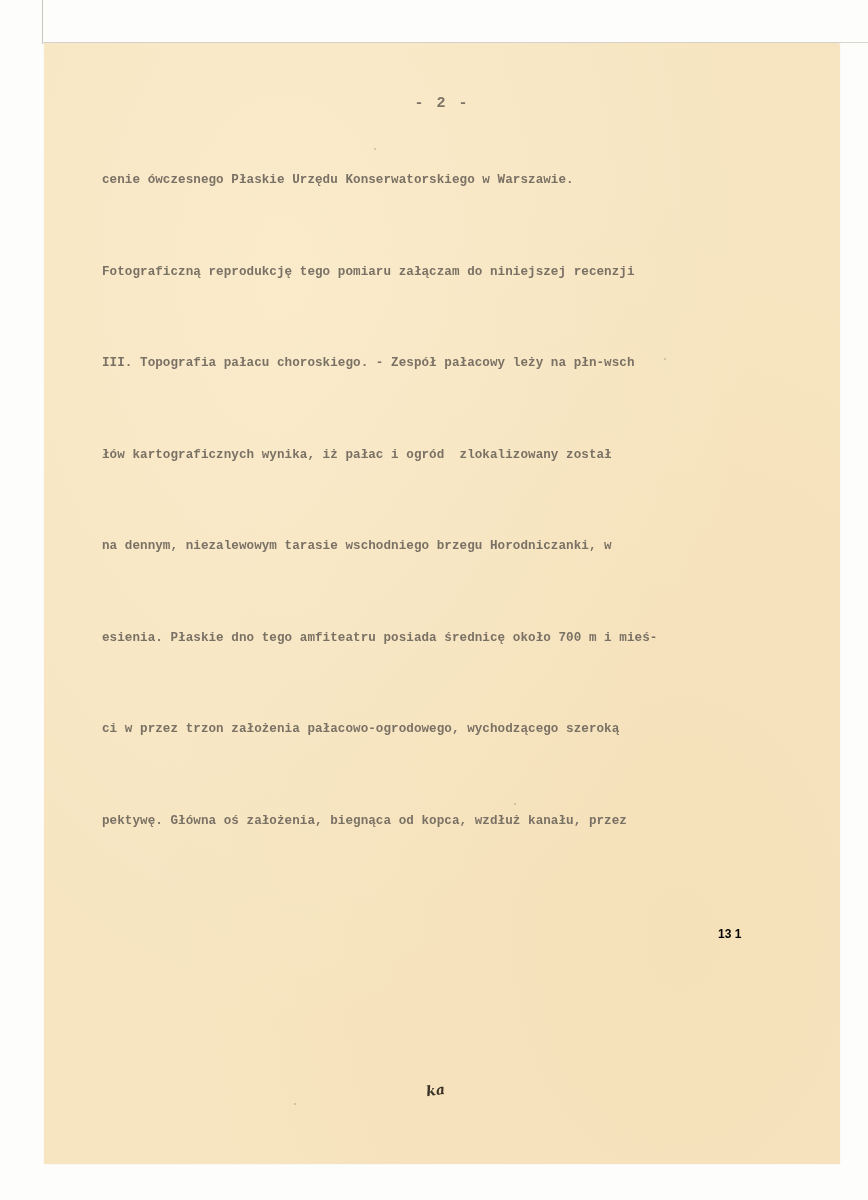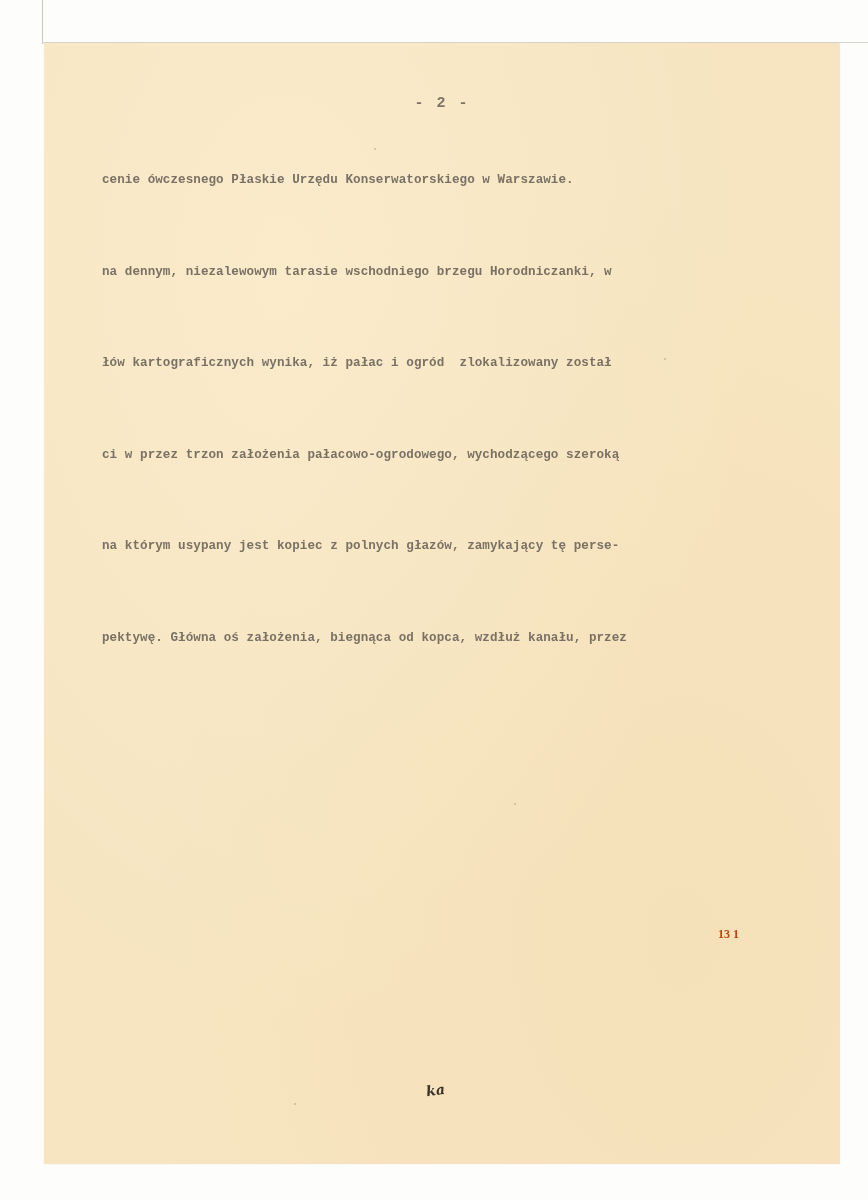--- a/index.html
+++ b/index.html
@@ -68,24 +68,24 @@
       letter-spacing: 0.05px;
     }
     .line {
       display: block;
       height: 30.5px;
     }
     .margin-note {
       position: absolute;
       left: 718px;
       top: 927px;
-      font-family: Liberation Serif, serif;
+      font-family: Liberation Sans, sans-serif;
       font-size: 12px;
       font-weight: bold;
-      color: #c2410c;
+      color: #000000;
     }
     .ink-mark {
       position: absolute;
       left: 426px;
       top: 1082px;
       font-family: "DejaVu Serif", serif;
       font-style: italic;
       font-weight: bold;
       font-size: 14px;
       color: #3a3228;
@@ -109,24 +109,26 @@
   <div class="page-number">- 2 -</div>
 
   <div class="speck" style="left:330px;top:105px"></div>
   <div class="speck" style="left:620px;top:315px"></div>
   <div class="speck" style="left:470px;top:760px"></div>
   <div class="speck" style="left:250px;top:1060px"></div>
 </div>
 
 <div class="body-text">
   <span class="line">cenie ówczesnego Płaskie Urzędu Konserwatorskiego w Warszawie.</span>
+  <span class="line">Fotograficzną reprodukcję tego pomiaru załączam do niniejszej recenzji</span>
+  <span class="line">III. Topografia pałacu choroskiego. - Zespół pałacowy leży na płn-wsch</span>
+  <span class="line">łów kartograficznych wynika, iż pałac i ogród  zlokalizowany został</span>
   <span class="line">na dennym, niezalewowym tarasie wschodniego brzegu Horodniczanki, w</span>
-  <span class="line">łów kartograficznych wynika, iż pałac i ogród  zlokalizowany został</span>
+  <span class="line">esienia. Płaskie dno tego amfiteatru posiada średnicę około 700 m i mieś-</span>
   <span class="line">ci w przez trzon założenia pałacowo-ogrodowego, wychodzącego szeroką</span>
-  <span class="line">na którym usypany jest kopiec z polnych głazów, zamykający tę perse-</span>
   <span class="line">pektywę. Główna oś założenia, biegnąca od kopca, wzdłuż kanału, przez</span>
   
   
   
   
   
   
   
   
   

